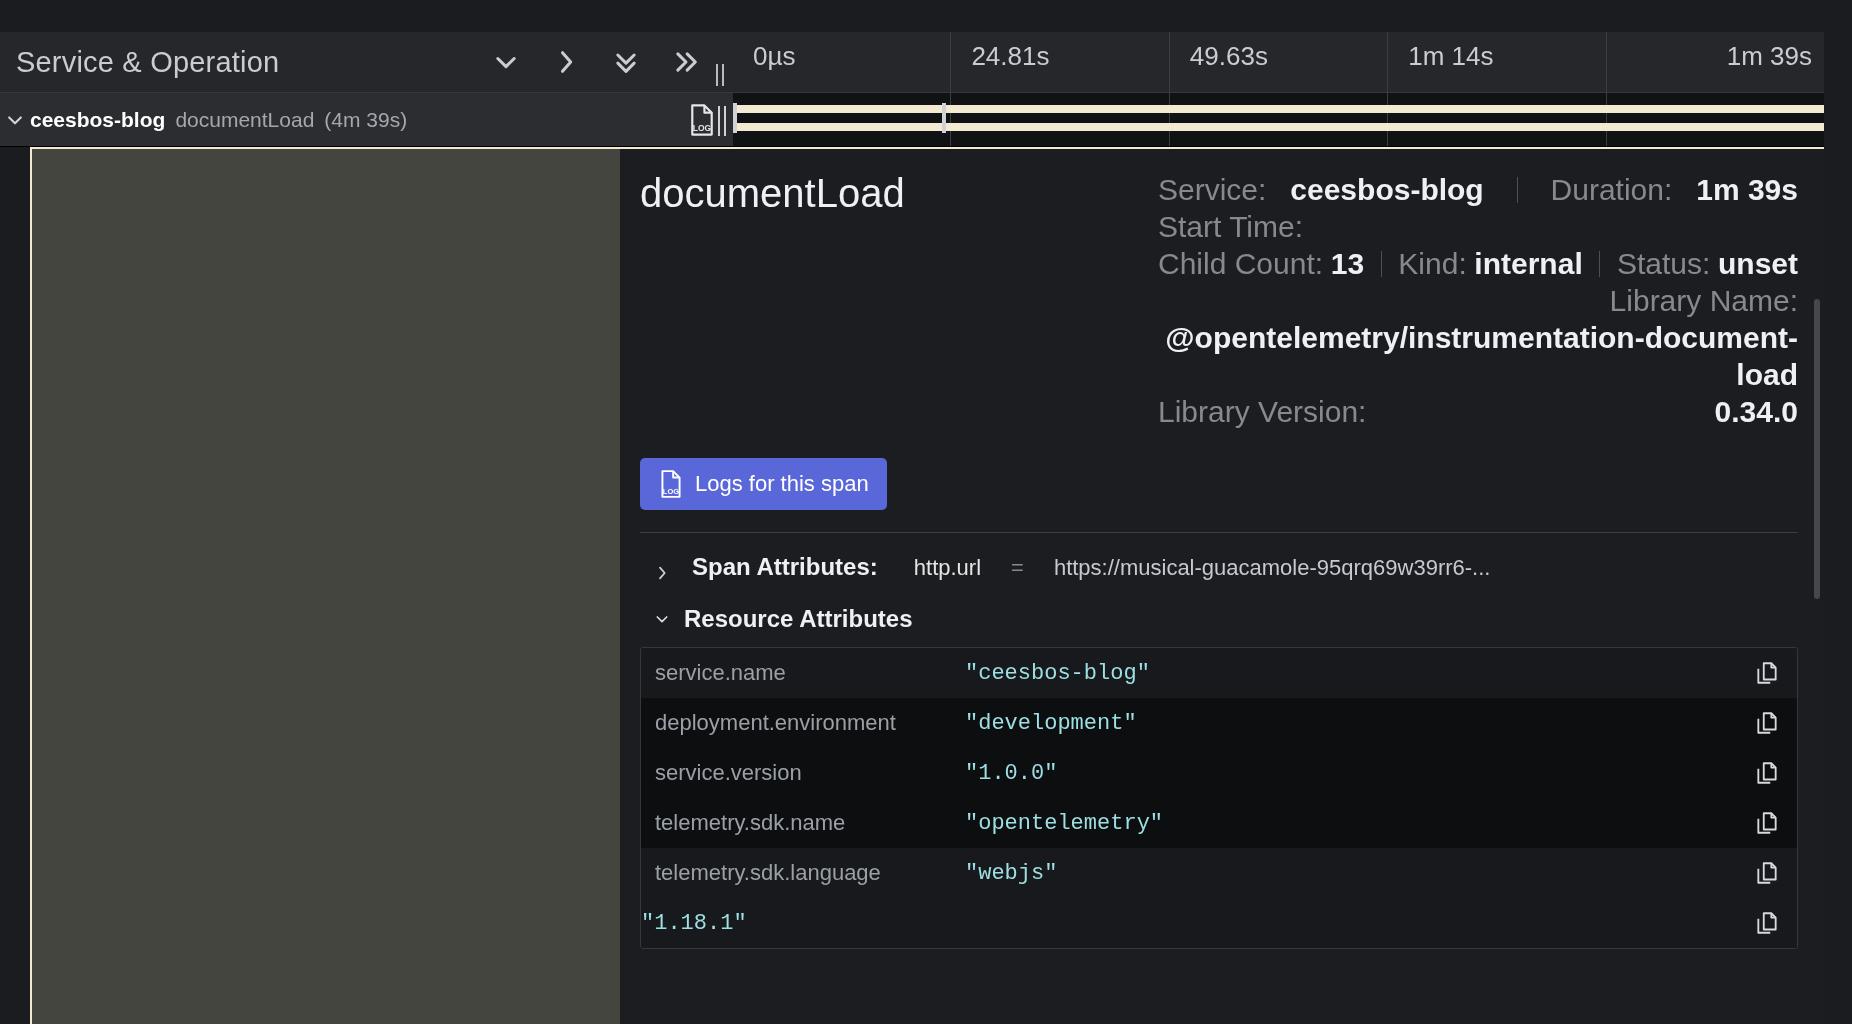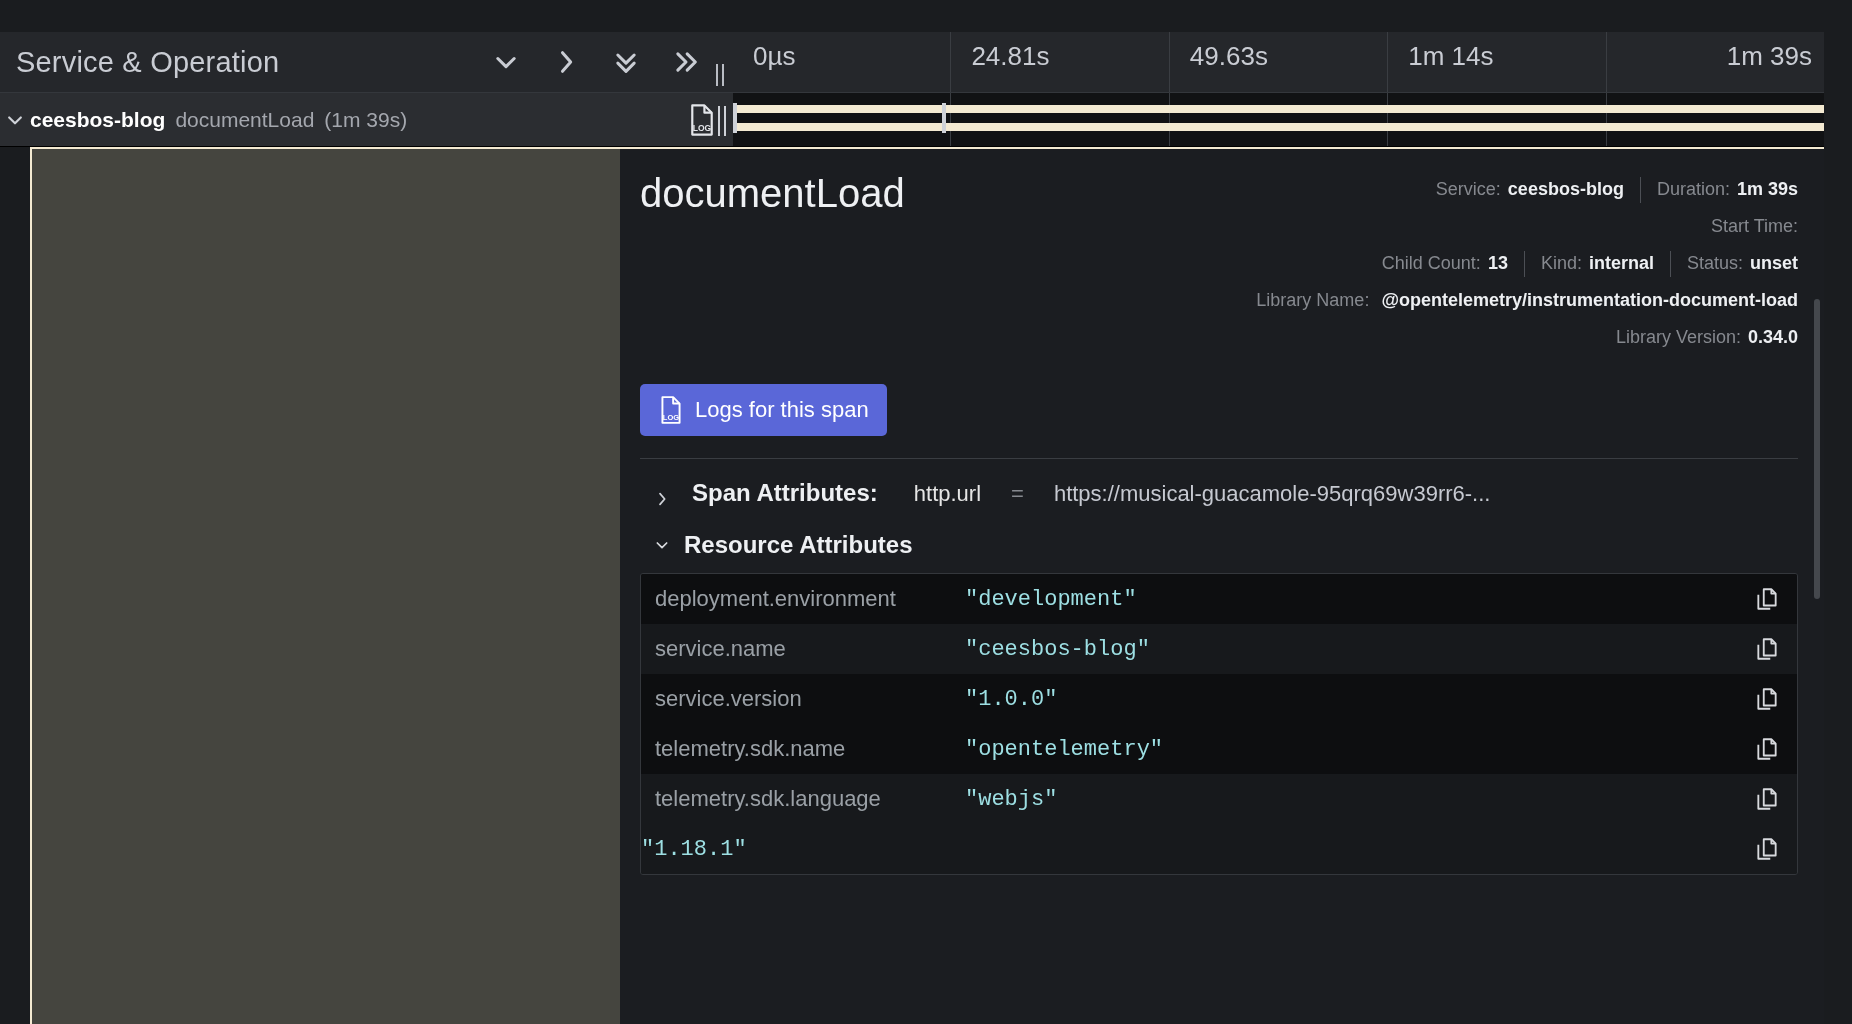--- a/index.html
+++ b/index.html
@@ -51,21 +51,21 @@
   .body-area{display:flex;height:911px;}
   .body-left{width:620px;background:#1a1c1f;display:flex;}
   .left-gutter{width:30px;background:#1a1c1f;}
   .left-pane{flex:1;background:#45453f;border-left:2px solid #f4ead2;border-top:2px solid #f4ead2;box-sizing:border-box;}
 
   .detail{flex:1;background:#1b1d21;border-top:2px solid #f4ead2;box-sizing:border-box;padding:0 26px 0 20px;overflow:hidden;position:relative;}
 
   .detail-head{display:flex;align-items:flex-start;padding-top:22px;}
   .op-title{font-size:40px;color:#eef0f3;font-weight:400;line-height:1.1;white-space:nowrap;}
   .meta{margin-left:auto;text-align:right;max-width:640px;}
-  .meta-line{font-size:18px;line-height:37px;color:#86898f;display:flex;justify-content:flex-end;align-items:center;flex-wrap:wrap;}
+  .meta-line{font-size:30px;line-height:37px;color:#86898f;display:flex;justify-content:space-between;align-items:center;flex-wrap:wrap;}
   .meta-line .k{color:#86898f;}
   .meta-line .v{color:#eef0f3;font-weight:bold;margin-left:7px;}
   .sep{display:inline-block;width:1px;height:26px;background:#4c4f55;margin:0 16px;}
   .meta-wrap{display:block;text-align:right;}
   .meta-wrap .v{display:inline;font-weight:bold;color:#eef0f3;}
 
   .logs-btn{display:inline-flex;align-items:center;gap:11px;background:#5a67d8;color:#fff;border:none;border-radius:5px;
             padding:11px 18px;font-size:22px;font-family:"Liberation Sans",sans-serif;cursor:pointer;margin-top:28px;}
   .logs-btn svg{display:block;}
 
@@ -150,21 +150,21 @@
 
   <div class="span-row">
     <div class="span-left">
       <div class="caret-btn">
         <svg width="20" height="20" viewBox="0 0 24 24" fill="none" stroke="currentColor" stroke-width="2.6" stroke-linecap="round" stroke-linejoin="round">
             <polyline points="5 9 12 16 19 9"></polyline>
           </svg>
       </div>
       <span class="span-svc">ceesbos-blog</span>
       <span class="span-op">documentLoad</span>
-      <span class="span-op">(1m 39s)</span>
+      <span class="span-op">(4m 39s)</span>
       <div class="log-icon">
         <svg width="30" height="34" viewBox="0 0 24 28" fill="none" stroke="currentColor" stroke-width="1.8" stroke-linejoin="round">
           <path d="M4 2 h10 l6 6 v18 H4 Z"></path>
             <path d="M14 2 v6 h6"></path>
           <text x="12" y="23" font-size="7" fill="currentColor" stroke="none" text-anchor="middle" font-family="Liberation Sans, sans-serif" font-weight="bold">LOG</text>
         </svg>
       </div>
       <div class="resize-handle">
           <i></i>
           <i></i>
@@ -263,42 +263,42 @@
       <div class="res-head">
         <span class="twisty">
           <svg width="16" height="16" viewBox="0 0 24 24" fill="none" stroke="currentColor" stroke-width="2.6" stroke-linecap="round" stroke-linejoin="round">
               <polyline points="5 9 12 16 19 9"></polyline>
             </svg>
         </span>
         <span class="rlabel">Resource Attributes</span>
       </div>
 
       <div class="table">
+        <div class="trow even">
+          <div class="tkey">service.name</div>
+          <div class="tval">"ceesbos-blog"</div>
+          <div class="tcopy">
+              <svg width="26" height="26" viewBox="0 0 24 24" fill="none" stroke="currentColor" stroke-width="1.7" stroke-linejoin="round">
+                <path d="M9 3 h7 l4 4 v11 h-11 Z"></path>
+                <path d="M16 3 v4 h4"></path>
+                <path d="M15 21 H4 V8"></path>
+              </svg>
+            </div>
+        </div>
         <div class="trow odd">
           <div class="tkey">deployment.environment</div>
           <div class="tval">"development"</div>
           <div class="tcopy">
               <svg width="26" height="26" viewBox="0 0 24 24" fill="none" stroke="currentColor" stroke-width="1.7" stroke-linejoin="round">
                 <path d="M9 3 h7 l4 4 v11 h-11 Z"></path>
                 <path d="M16 3 v4 h4"></path>
                 <path d="M15 21 H4 V8"></path>
               </svg>
             </div>
         </div>
-        <div class="trow even">
-          <div class="tkey">service.name</div>
-          <div class="tval">"ceesbos-blog"</div>
-          <div class="tcopy">
-              <svg width="26" height="26" viewBox="0 0 24 24" fill="none" stroke="currentColor" stroke-width="1.7" stroke-linejoin="round">
-                <path d="M9 3 h7 l4 4 v11 h-11 Z"></path>
-                <path d="M16 3 v4 h4"></path>
-                <path d="M15 21 H4 V8"></path>
-              </svg>
-            </div>
-        </div>
         <div class="trow odd">
           <div class="tkey">service.version</div>
           <div class="tval">"1.0.0"</div>
           <div class="tcopy">
               <svg width="26" height="26" viewBox="0 0 24 24" fill="none" stroke="currentColor" stroke-width="1.7" stroke-linejoin="round">
                 <path d="M9 3 h7 l4 4 v11 h-11 Z"></path>
                 <path d="M16 3 v4 h4"></path>
                 <path d="M15 21 H4 V8"></path>
               </svg>
             </div>

